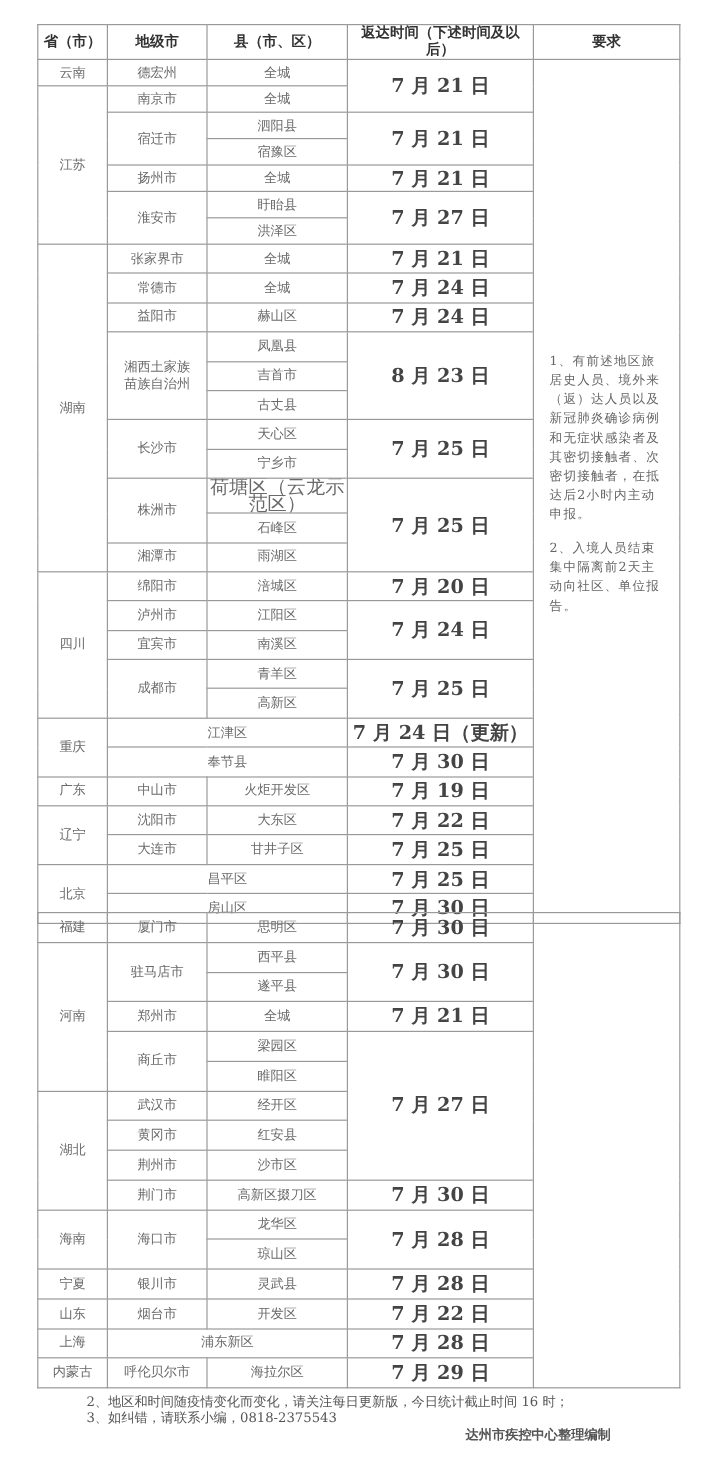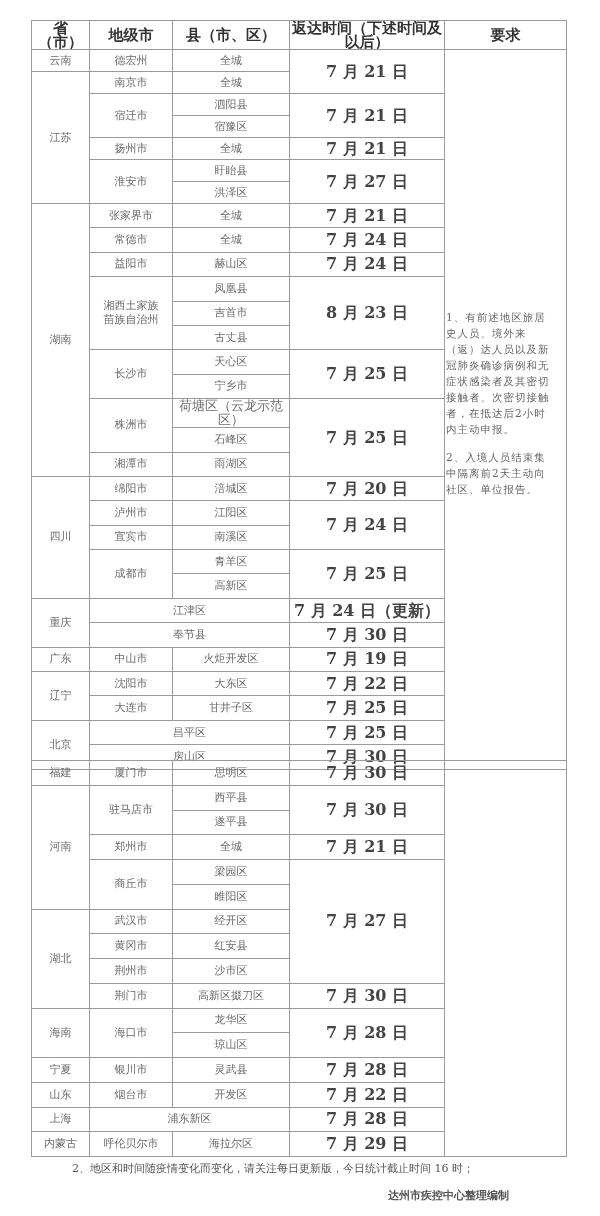--- a/index.html
+++ b/index.html
@@ -1,30 +1,30 @@
 <!DOCTYPE html>
 <html><head>
 <meta charset="utf-8">
 <style>
   html, body { margin:0; padding:0; background:#ffffff; }
   body { width:600px; height:1216px; position:relative; overflow:hidden;
          font-family: "DejaVu Serif", "Liberation Serif", serif; color:#555; }
   table { position:absolute; left:31px; border-collapse:collapse; table-layout:fixed; width:535px; }
   td, th { border:1px solid #9a9a9a; text-align:center; vertical-align:middle; padding:0;
            font-size:11px; font-weight:normal; color:#6a6a6a; overflow:hidden; line-height:14px; }
-  th { color:#333; font-weight:bold; font-size:15px; }
+  th { color:#333; font-weight:bold; font-size:12px;font-family:Liberation Mono, monospace; }
   td.date { color:#444; font-weight:bold; font-size:16px; }
   td.req { text-align:left; vertical-align:middle; font-size:10.5px; line-height:16px; color:#666; padding:0 1px; letter-spacing:1px; }
   #t1 { top:20px; }
   #t2 { top:760px; }
   #t1 tr.h { height:18px; }
   #t1 tr.a { height:22px; }
   #t1 tr.b { height:24.4px; }
   #t2 tr.c { height:24.75px; }
-  .req p { margin:0 12px 12px 0; }
+  .req p { margin:0 12px 12px 0;padding-left:12px; }
   .notes { position:absolute; left:36px; top:1162px; font-size:11px; line-height:13px; color:#555;
            font-family:"DejaVu Serif", serif; }
   .notes .lbl { font-weight:bold; color:#222; }
   .notes .line { white-space:nowrap; }
   .notes .ind { padding-left:36px; }
   .credit { position:absolute; left:388px; top:1188px; font-size:11px; color:#555; white-space:nowrap;font-weight:bold; }
 </style>
 </head>
 <body>
 
@@ -113,21 +113,21 @@
   <tr class="b">
     <td rowspan="2">长沙市</td>
     <td>天心区</td>
     <td class="date" rowspan="2">7 月 25 日</td>
   </tr>
   <tr class="b">
     <td>宁乡市</td>
   </tr>
   <tr class="b">
     <td rowspan="2">株洲市</td>
-    <td style="font-size:13px;">荷塘区（云龙示范区）</td>
+    <td style="font-size:16px;">荷塘区（云龙示范区）</td>
     <td class="date" rowspan="3">7 月 25 日</td>
   </tr>
   <tr class="b">
     <td>石峰区</td>
   </tr>
   <tr class="b">
     <td>湘潭市</td>
     <td>雨湖区</td>
   </tr>
 
@@ -290,14 +290,15 @@
     <td>内蒙古</td>
     <td>呼伦贝尔市</td>
     <td>海拉尔区</td>
     <td class="date">7 月 29 日</td>
   </tr>
 </tbody>
   </table>
 
 <div class="notes">
   <div class="line ind">2、地区和时间随疫情变化而变化，请关注每日更新版，今日统计截止时间 16 时；</div>
+  <div class="line ind">3、如纠错，请联系小编，0818-2375543</div>
 </div>
 <div class="credit">达州市疾控中心整理编制</div>
 
 </body></html>

